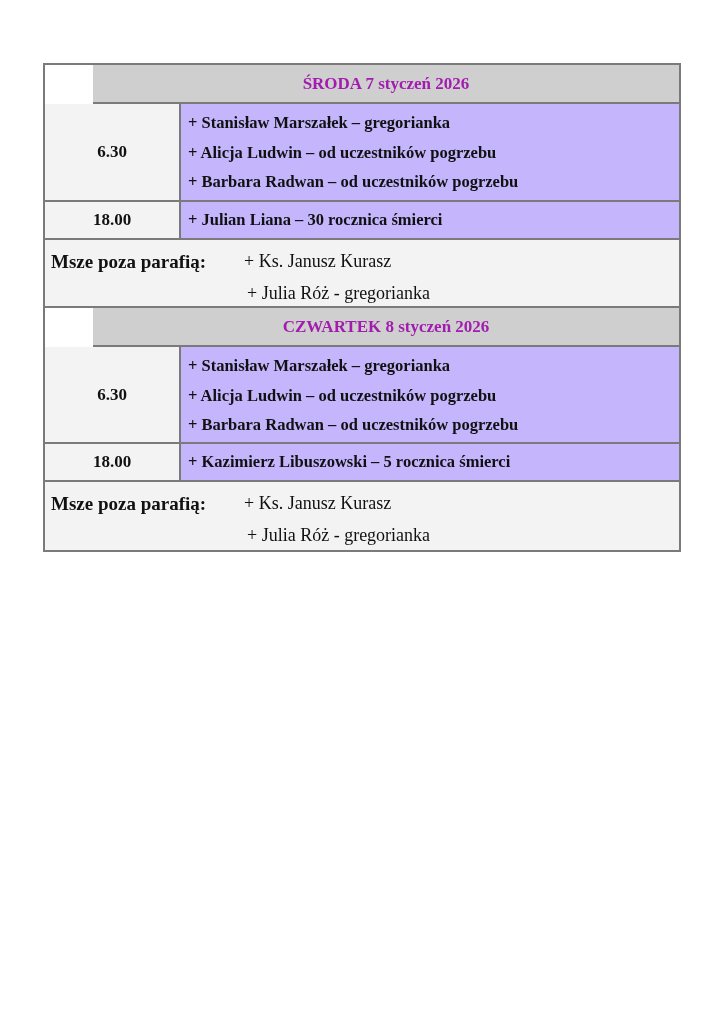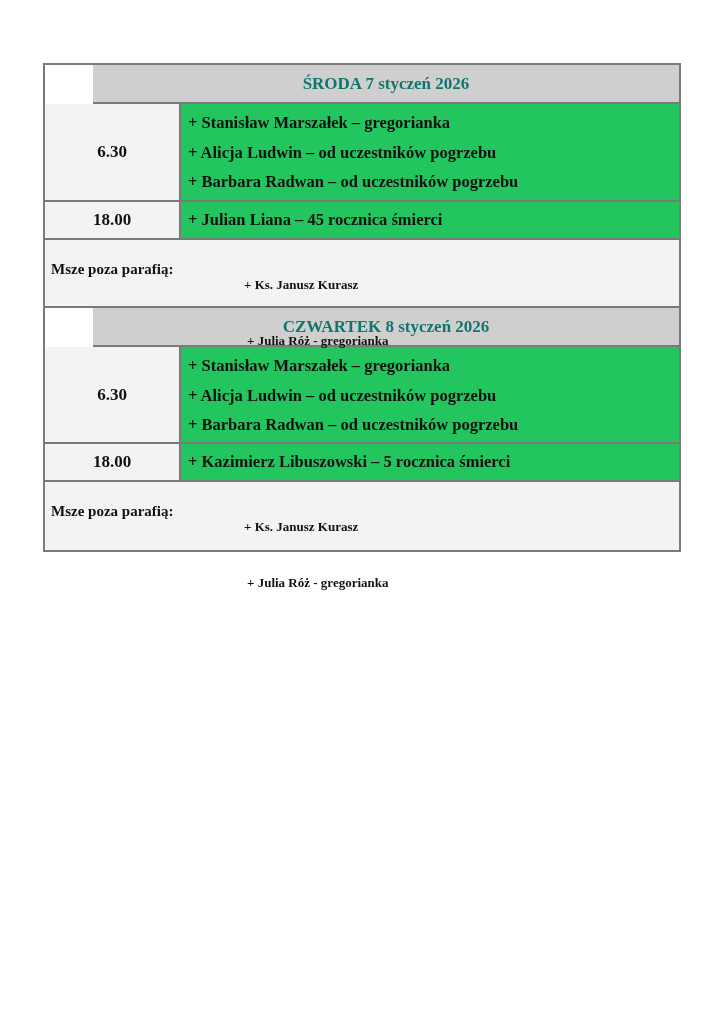--- a/index.html
+++ b/index.html
@@ -1,49 +1,49 @@
 <!DOCTYPE html>
 <html><head>
   <meta charset="utf-8">
   <style>
     html, body { margin: 0; padding: 0; background: #ffffff; }
     body { width: 724px; height: 1024px; position: relative; font-family: "Liberation Serif", "DejaVu Serif", serif; color: #111; }
     .sheet { position: absolute; left: 43px; top: 63px; width: 638px; border: 2px solid #7a7a7a; box-sizing: border-box; }
-    .day-header { height: 39px; background: #cfcfcf; color: #0f766e; font-weight: bold; font-size: 17px; text-align: center; line-height: 38px; border-bottom: 2px solid #7a7a7a; box-sizing: border-box; margin-left: 48px; }
+    .day-header { height: 39px; background: #cfcfcf; color: #a21caf; font-weight: bold; font-size: 17px; text-align: center; line-height: 38px; border-bottom: 2px solid #7a7a7a; box-sizing: border-box; margin-left: 48px; }
     .row { display: flex; border-bottom: 2px solid #7a7a7a; box-sizing: border-box; }
     .time { width: 136px; background: #f3f3f3; border-right: 2px solid #7a7a7a; font-weight: bold; font-size: 17px; display: flex; align-items: center; justify-content: center; box-sizing: border-box; }
-    .intents { flex: 1; background: #22c55e; padding: 4px 0 4px 7px; box-sizing: border-box; }
+    .intents { flex: 1; background: #c4b5fd; padding: 4px 0 4px 7px; box-sizing: border-box; }
     .intent { font-weight: bold; font-size: 16.5px; line-height: 29.5px; white-space: nowrap; }
     .row.single .intents { padding: 3px 0 3px 7px; }
     .row.single .intent { line-height: 30px; }
     .outside { background: #f3f3f3; border-bottom: 2px solid #7a7a7a; padding: 4px 0 4px 6px; box-sizing: border-box; position: relative; height: 68px; }
     .outside.last { border-bottom: none; }
-    .outside-label { position: absolute; left: 6px; top: 14px; font-weight: bold; font-size: 15px; line-height: 30px; }
+    .outside-label { position: absolute; left: 6px; top: 7px; font-weight: bold; font-size: 19px; line-height: 30px; }
     .outside-list { position: absolute; left: 199px; top: 5px; }
-    .outside-item { font-weight: bold; font-size: 13px; line-height: 32px; white-space: nowrap; margin-top: 24px; }
+    .outside-item { font-weight: normal; font-size: 18px; line-height: 32px; white-space: nowrap; }
     .outside-item.indent { padding-left: 3px; }
   </style>
 </head>
 <body>
 
 <div class="sheet">
 
   <div class="day-header">ŚRODA 7 styczeń 2026</div>
   <div class="row" style="height:98px;">
     <div class="time">6.30</div>
     <div class="intents">
       <div class="intent">+ Stanisław Marszałek – gregorianka</div>
       <div class="intent">+ Alicja Ludwin – od uczestników pogrzebu</div>
       <div class="intent">+ Barbara Radwan – od uczestników pogrzebu</div>
     </div>
   </div>
   <div class="row single" style="height:38px;">
     <div class="time">18.00</div>
     <div class="intents">
-      <div class="intent">+ Julian Liana – 45 rocznica śmierci</div>
+      <div class="intent">+ Julian Liana – 30 rocznica śmierci</div>
     </div>
   </div>
   <div class="outside">
     <div class="outside-label">Msze poza parafią:</div>
     <div class="outside-list">
       <div class="outside-item">+ Ks. Janusz Kurasz</div>
       <div class="outside-item indent">+ Julia Róż - gregorianka</div>
     </div>
   </div>
 

